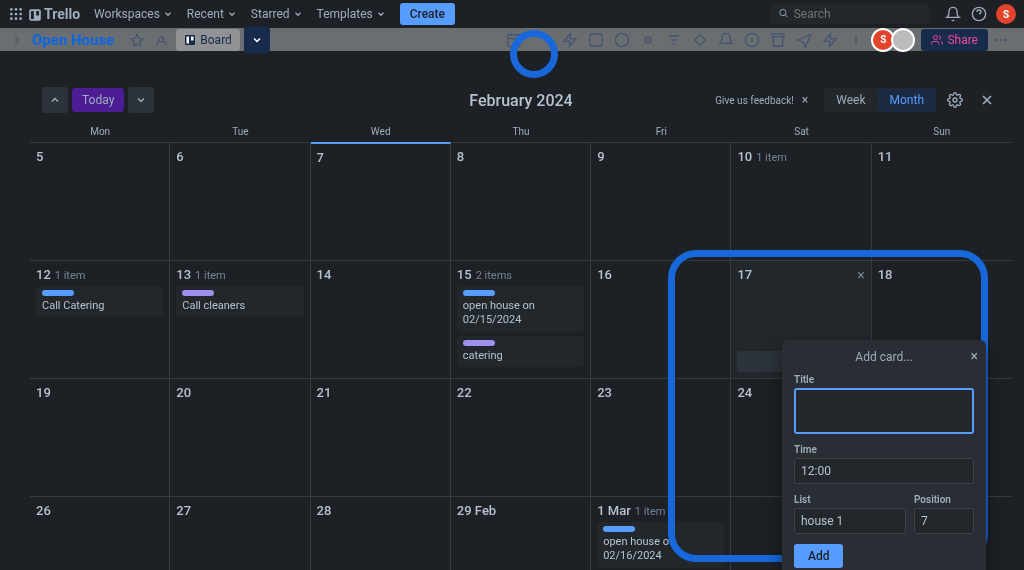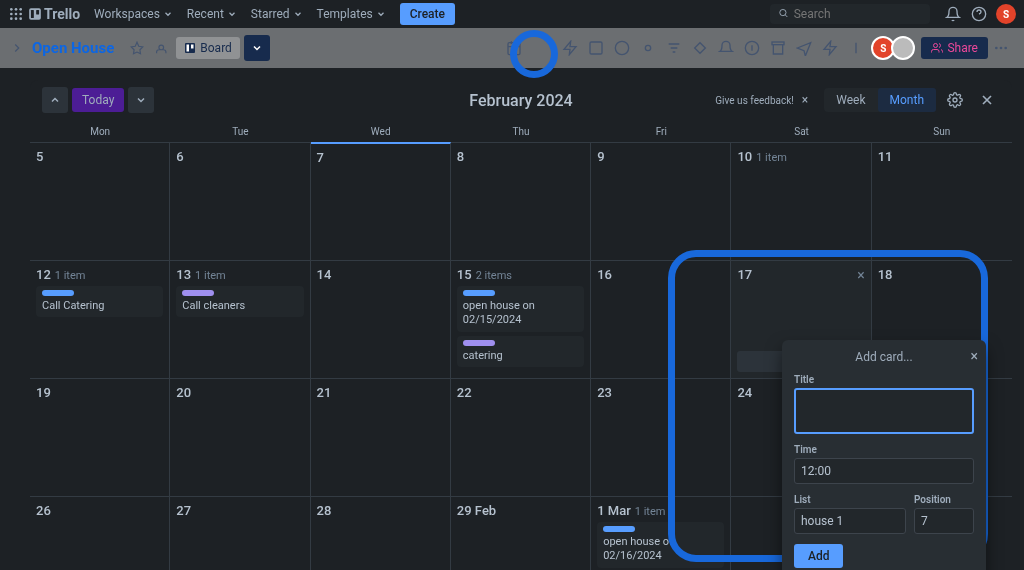--- a/index.html
+++ b/index.html
@@ -1,31 +1,31 @@
 <!DOCTYPE html>
 <html><head>
 <meta charset="utf-8">
 <style>
 * { margin: 0; padding: 0; box-sizing: border-box; font-family: -apple-system, BlinkMacSystemFont, "Segoe UI", Roboto, sans-serif; }
 body { width: 1024px; height: 570px; background: #1d2125; overflow: hidden; position: relative; }
 
 .top-nav { height: 28px; background: #1d2125; display: flex; align-items: center; padding: 0 8px; color: #9fadbc; font-size: 12px; }
 .top-nav .apps-icon { width: 16px; height: 16px; margin-right: 4px; color: #9fadbc; }
-.top-nav .logo { display: flex; align-items: center; font-weight: bold; font-size: 14px; margin-right: 14px; color: #9fadbc; }
+.top-nav .logo { display: flex; align-items: flex-end; font-weight: bold; font-size: 14px; margin-right: 14px; color: #9fadbc; }
 .top-nav .logo svg { margin-right: 2px; }
 .nav-item { margin-right: 14px; display: flex; align-items: center; cursor: pointer; font-size: 12px; }
 .nav-item svg { margin-left: 3px; }
 .create-btn { background: #579dff; color: #1d2125; padding: 4px 10px; border-radius: 3px; font-size: 12px; font-weight: 500; cursor: pointer; }
 .nav-spacer { flex: 1; }
 .search-box { background: #22272b; border-radius: 4px; padding: 3px 8px; display: flex; align-items: flex-start; width: 160px; margin-right: 10px; }
 .search-box input { background: none; border: none; color: #9fadbc; font-size: 12px; outline: none; width: 100%; margin-left: 5px; }
 .nav-icon { margin: 0 5px; color: #9fadbc; cursor: pointer; }
 .avatar { width: 20px; height: 20px; border-radius: 50%; background: #e2432a; color: white; display: flex; align-items: center; justify-content: center; font-size: 10px; font-weight: bold; margin-left: 4px; }
 
-.board-header { height: 40px; display: flex; align-items: center; padding: 0 10px; background: rgba(255,255,255,0.35); position: relative; color: #172b4d; font-size: 13px; }
+.board-header { height: 23px; display: flex; align-items: center; padding: 0 10px; background: rgba(255,255,255,0.35); position: relative; color: #172b4d; font-size: 13px; }
 .bh-left-chevron { width: 14px; height: 14px; margin-right: 8px; color: #44546f; }
 .board-title { font-weight: bold; color: #0c66e4; font-size: 15px; margin-right: 10px; }
 .bh-icon { margin: 0 6px; cursor: pointer; color: #44546f; }
 .board-btn { display: flex; align-items: center; background: rgba(255,255,255,0.25); padding: 4px 8px; border-radius: 3px; margin-right: 4px; cursor: pointer; color: #172b4d; font-size: 12px; }
 .board-btn svg { margin-right: 4px; }
 .board-dropdown { background: #172b4d; width: 26px; height: 26px; border-radius: 3px; display: flex; align-items: center; justify-content: center; cursor: pointer; }
 .board-dropdown svg { color: #fff; }
 .bh-spacer { flex: 1; }
 .bh-right-icons { display: flex; align-items: center; }
 .bh-ricon { margin: 0 5px; color: #44546f; cursor: pointer; width: 16px; height: 16px; display: flex; align-items: center; justify-content: center; }

